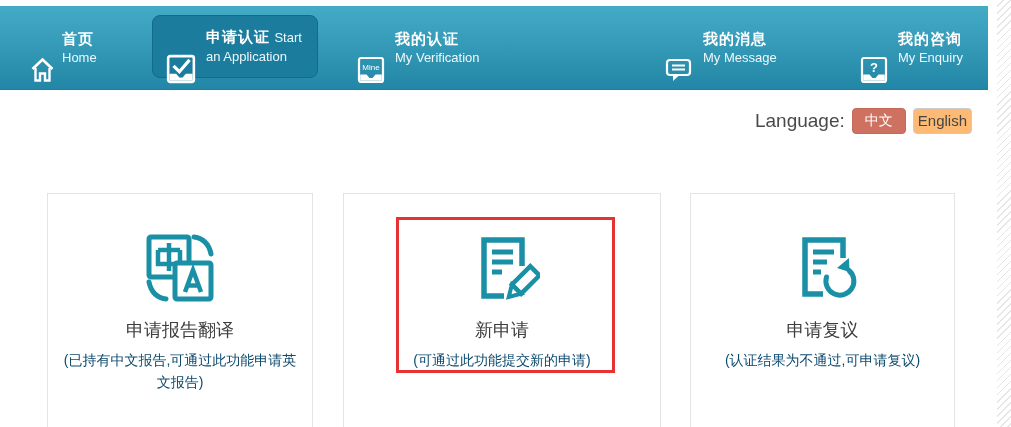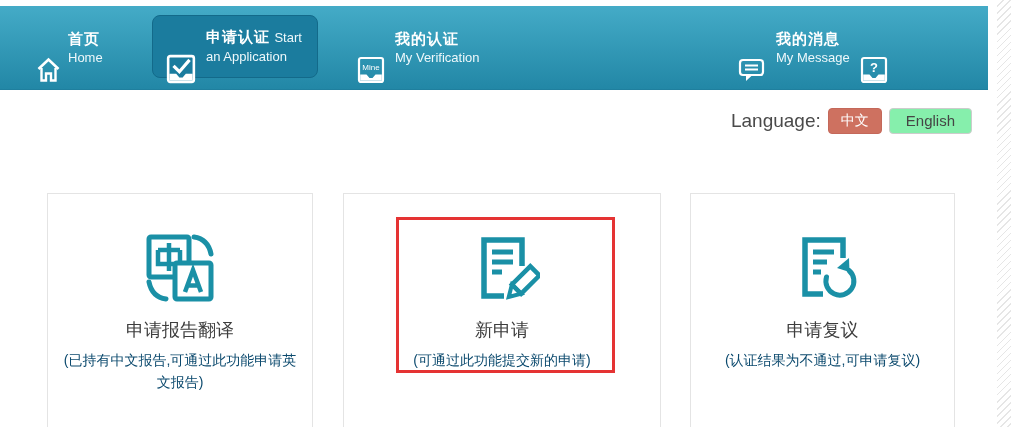--- a/index.html
+++ b/index.html
@@ -21,24 +21,24 @@
   }
   .nav-item {
     position:absolute; top:0; height:84px; display:flex; align-items:center; gap:10px;
     color:#ffffff; cursor:pointer;
   }
   .nav-item .labels { display:flex; flex-direction:column; line-height:1.25; }
   .nav-zh { font-size:15px; font-weight:bold; letter-spacing:1px; }
   .nav-en { font-size:13px; color:#eef8fb; margin-top:2px;text-align:center; }
   .nav-icon { flex:0 0 auto; display:flex; align-items:center;margin-top:44px; }
 
-  .nav-home   { left:36px;gap:7px; }
+  .nav-home   { left:30px;gap:7px; }
   .nav-verif  { left:357px; }
   .nav-invoice{ left:542px; }
-  .nav-msg    { left:738px; }
+  .nav-msg    { left:665px; }
   .nav-enq    { left:860px; }
 
   .nav-active-btn {
     position:absolute; left:152px; top:9px; width:166px; height:63px;
     background:#1b7c9e; border:1px solid #136a8a; border-radius:8px;
     display:flex; align-items:center; gap:10px; padding-left:13px;
     color:#fff; cursor:pointer;
   }
 
   
@@ -46,22 +46,22 @@
     position:absolute; top:107px; right:39px; height:27px;
     display:flex; align-items:center; gap:7px;
   }
   .language-label { font-size:19px; color:#4a4a4a; }
   .btn-zh {
     background:#ce7160; color:#ffffff; border:1px solid #c4685a; border-radius:4px;
     font-size:14px; padding:3px 12px 20px; height:26px; cursor:pointer;
     font-family:inherit;
   }
   .btn-en {
-    background:#86efac; color:#454545; border:1px solid #cccccc; border-radius:4px;
-    font-size:15px; padding:3px 16px 4px; height:26px; cursor:pointer;
+    background:#fdba74; color:#454545; border:1px solid #cccccc; border-radius:4px;
+    font-size:15px; padding:3px 4px 4px; height:26px; cursor:pointer;
     font-family:inherit;
   }
 
   
   .cards { position:absolute; left:47px; top:193px; display:flex; }
   .card {
     background:#ffffff; border:1px solid #e4e4e4; height:240px; position:relative;
     display:flex; flex-direction:column; align-items:center; cursor:pointer;
   }
   .card1 { width:266px; margin-right:30px; }
@@ -143,20 +143,24 @@
       </span>
     </div>
 
     <div class="nav-item nav-enq">
       <span class="nav-icon">
         <svg width="28" height="28" viewBox="0 0 28 28">
           <rect x="2" y="2" width="24" height="24" rx="2" fill="none" stroke="#fff" stroke-width="2.2"></rect>
           <path d="M3.2 24.8 V18.5 H9.5 L12.5 22 H15.5 L18.5 18.5 H24.8 V24.8 Z" fill="#fff"></path>
           <text x="14" y="16" text-anchor="middle" font-size="13" font-weight="bold" fill="#fff" font-family="Liberation Sans, sans-serif">?</text>
         </svg>
+      </span>
+      <span class="labels">
+        <span class="nav-zh">我的咨询</span>
+        <span class="nav-en">My Enquiry</span>
       </span>
     </div>
   </div>
 
   <div class="language-row">
     <span class="language-label">Language:</span>
     <button class="btn-zh">中文</button>
     <button class="btn-en">English</button>
   </div>
 

